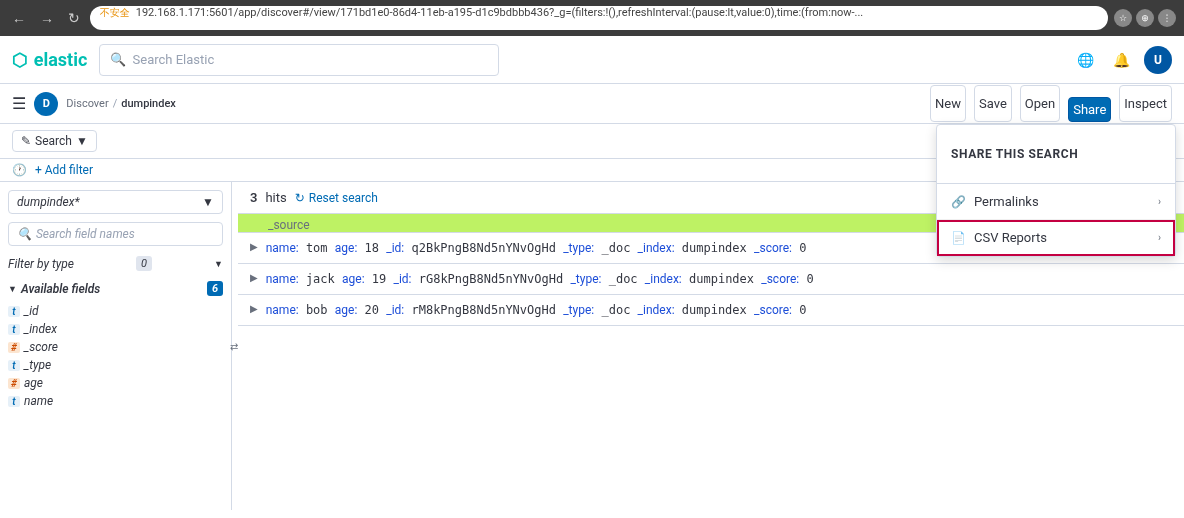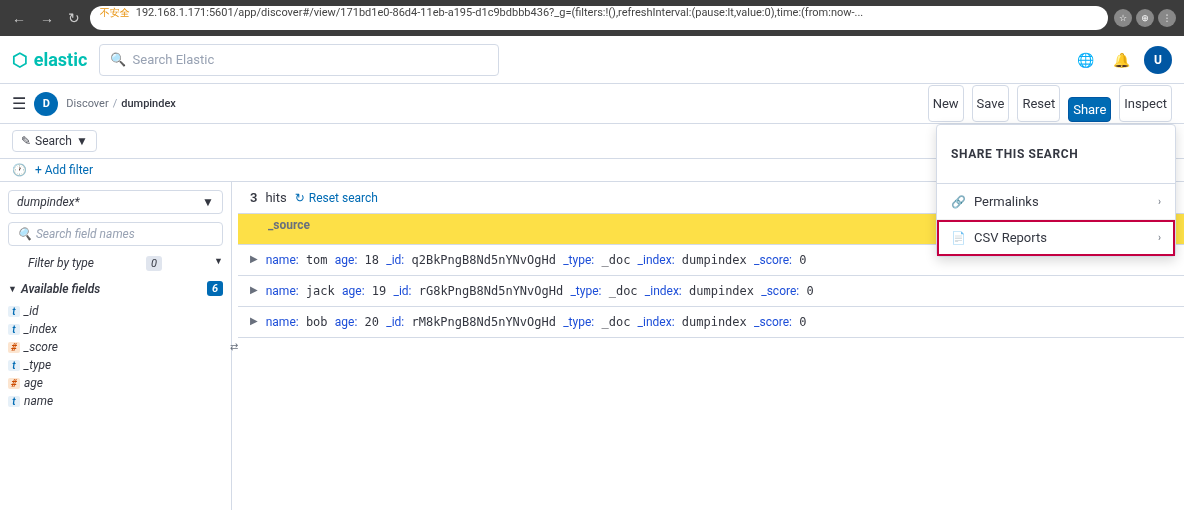--- a/index.html
+++ b/index.html
@@ -164,22 +164,22 @@
       margin-bottom: 8px;
       background: #fff;
     }
     .search-fields-input {
       display: flex; align-items: center; gap: 4px;
       border: 1px solid #d3dae6; border-radius: 4px;
       padding: 4px 8px; font-size: 12px; color: #98a2b3;
       margin-bottom: 8px;
     }
     .filter-type-row {
-      display: flex; justify-content: space-between;
-      font-size: 12px; padding: 2px 0; margin-bottom: 6px; margin-left: 20px;
+      display: flex; align-items: center; justify-content: space-between;
+      font-size: 12px; padding: 2px 0; margin-bottom: 6px;
     }
     .filter-badge {
       background: #e0e5ee; border-radius: 3px;
       padding: 1px 5px; font-size: 11px;
     }
     .available-fields-header {
       display: flex; align-items: center; justify-content: space-between;
       font-size: 12px; font-weight: 600; padding: 2px 0; margin-bottom: 4px;
     }
     .fields-count-badge {
@@ -212,26 +212,26 @@
       gap: 8px;
       font-size: 13px;
     }
     .hits-count { font-weight: 600; }
     .reset-search-btn {
       display: flex; align-items: center; gap: 4px;
       color: #006bb4; cursor: pointer; font-size: 12px;
       border: none; background: none;
     }
     .results-table-header {
-      padding: 4px 12px 12px 30px;
-      background: #fde047;
+      padding: 4px 12px 0 30px;
+      background: #bef264;
       border-bottom: 1px solid #d3dae6;
       font-size: 12px;
       color: #69707d;
-      font-weight: 700;
+      font-weight: 400;
     }
     .result-row {
       border-bottom: 1px solid #d3dae6;
       display: flex;
       align-items: flex-start;
       padding: 6px 12px;
     }
     .expand-btn {
       color: #69707d; cursor: pointer; font-size: 10px;
       margin-right: 8px; margin-top: 2px;
@@ -326,21 +326,21 @@
   <span class="hamburger">☰</span>
   <div class="app-icon-circle">D</div>
   <div class="breadcrumb">
     <span>Discover</span>
     <span class="breadcrumb-separator">/</span>
     <span class="breadcrumb-current">dumpindex</span>
   </div>
   <div class="nav-buttons">
     <button class="nav-btn">New</button>
     <button class="nav-btn">Save</button>
-    <button class="nav-btn">Reset</button>
+    <button class="nav-btn">Open</button>
     <button class="nav-btn nav-btn-active">Share</button>
     <button class="nav-btn">Inspect</button>
   </div>
 </div>
 
 <div class="search-toolbar">
   <div class="search-type-selector">
     <span>✎</span>
     <span>Search</span>
     <span>▼</span>

